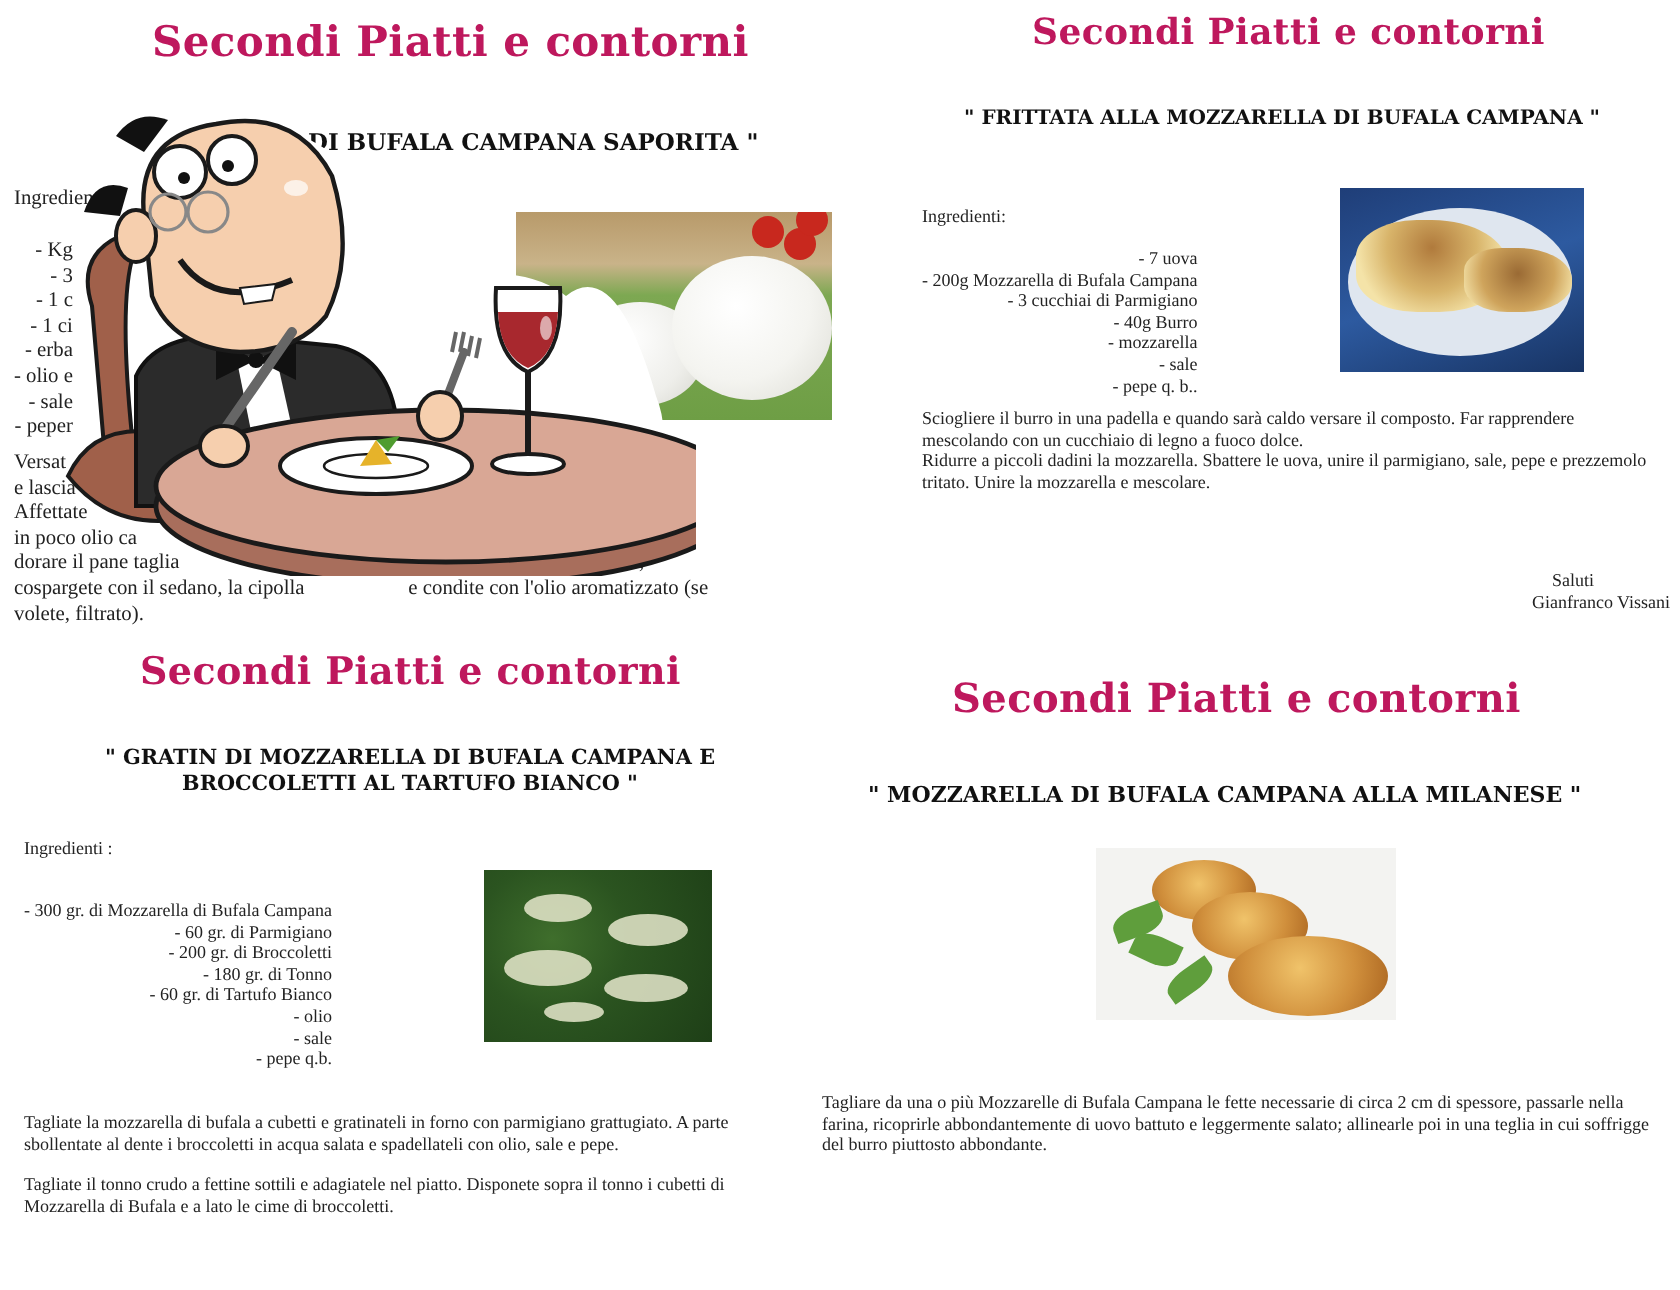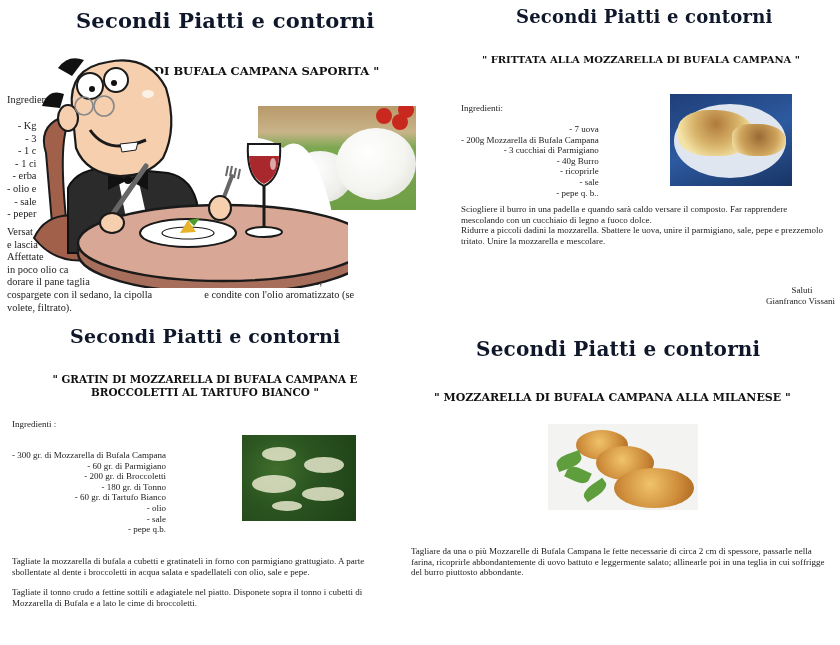--- a/index.html
+++ b/index.html
@@ -1,17 +1,17 @@
 <!DOCTYPE html>
 <html><head>
 <meta charset="utf-8">
 <style>
   html, body { margin:0; padding:0; background:#ffffff; }
   body { width:840px; height:645px; position:relative; overflow:hidden; font-family:"Liberation Serif", serif; color:#111; }
-  .section-title { position:absolute; font-family:"DejaVu Serif", serif; font-weight:bold; color:#0f172a; font-size:20px; letter-spacing:0.2px; white-space:nowrap; }
+  .section-title { position:absolute; font-family:"DejaVu Serif", serif; font-weight:bold; color:#be185d; font-size:20px; letter-spacing:0.2px; white-space:nowrap; }
   .recipe-title { position:absolute; font-family:"DejaVu Serif", serif; font-weight:bold; color:#111; font-size:11.5px; white-space:nowrap; text-align:center; line-height:14px; }
   .txt { position:absolute; font-size:9px; line-height:10.6px; color:#222; }
   .txt-lg { position:absolute; font-size:10.4px; line-height:12.6px; color:#222; }
   .ing-list { list-style:none; margin:0; padding:0;text-align:right; }
   .ing-list li { margin:0; padding:0; }
   .para { margin:0 0 0 0; }
   .photo { position:absolute; overflow:hidden; }
   
   .ph-mozz { background:linear-gradient(180deg,#b89a6a 0%, #c9b389 25%, #7da852 40%, #6e9e45 100%); }
   .ph-mozz .ball1 { position:absolute; left:78px; top:22px; width:80px; height:72px; border-radius:50%; background:radial-gradient(circle at 40% 35%, #ffffff 0%, #f4f4f0 55%, #dcdcd4 100%); }
@@ -73,37 +73,37 @@
 <div>
   <div class="section-title" style="left:516px; top:6px; font-size:18px;">Secondi Piatti e contorni</div>
   <div class="recipe-title" style="left:482px; top:53px; font-size:10px;">" FRITTATA ALLA MOZZARELLA DI BUFALA CAMPANA "</div>
 
   <div class="txt" style="left:461px; top:103px;">Ingredienti:</div>
   <ul class="ing-list txt" style="left:461px; top:124px;">
     <li>- 7 uova</li>
     <li>- 200g Mozzarella di Bufala Campana</li>
     <li>- 3 cucchiai di Parmigiano</li>
     <li>- 40g Burro</li>
-    <li>- ricoprirle</li>
+    <li>- mozzarella</li>
     <li>- sale</li>
     <li>- pepe q. b..</li>
   </ul>
 
   <div class="photo ph-fritt" style="left:670px; top:94px; width:122px; height:92px;">
     <div class="plate"></div>
     <div class="omel1"></div>
     <div class="omel2"></div>
   </div>
 
   <div class="txt" style="left:461px; top:204px; width:370px;">
     <p class="para">Sciogliere il burro in una padella e quando sarà caldo versare il composto. Far rapprendere mescolando con un cucchiaio di legno a fuoco dolce.</p>
     <p class="para">Ridurre a piccoli dadini la mozzarella. Sbattere le uova, unire il parmigiano, sale, pepe e prezzemolo tritato. Unire la mozzarella e mescolare.</p>
   </div>
 
-  <div class="txt" style="left:776px; top:285px; width:52px; text-align:center;">Saluti</div>
+  <div class="txt" style="left:776px; top:285px; width:52px; text-align:left;">Saluti</div>
   <div class="txt" style="left:755px; top:296px; width:80px; text-align:right;">Gianfranco Vissani</div>
 </div>
 
 <div>
   <div class="section-title" style="left:70px; top:325px; font-size:19px;">Secondi Piatti e contorni</div>
   <div class="recipe-title" style="left:40px; top:373px; width:330px; font-size:10.4px; line-height:12.5px;">
     <div>" GRATIN DI MOZZARELLA DI BUFALA CAMPANA E</div>
     <div>BROCCOLETTI AL TARTUFO BIANCO "</div>
   </div>
 

